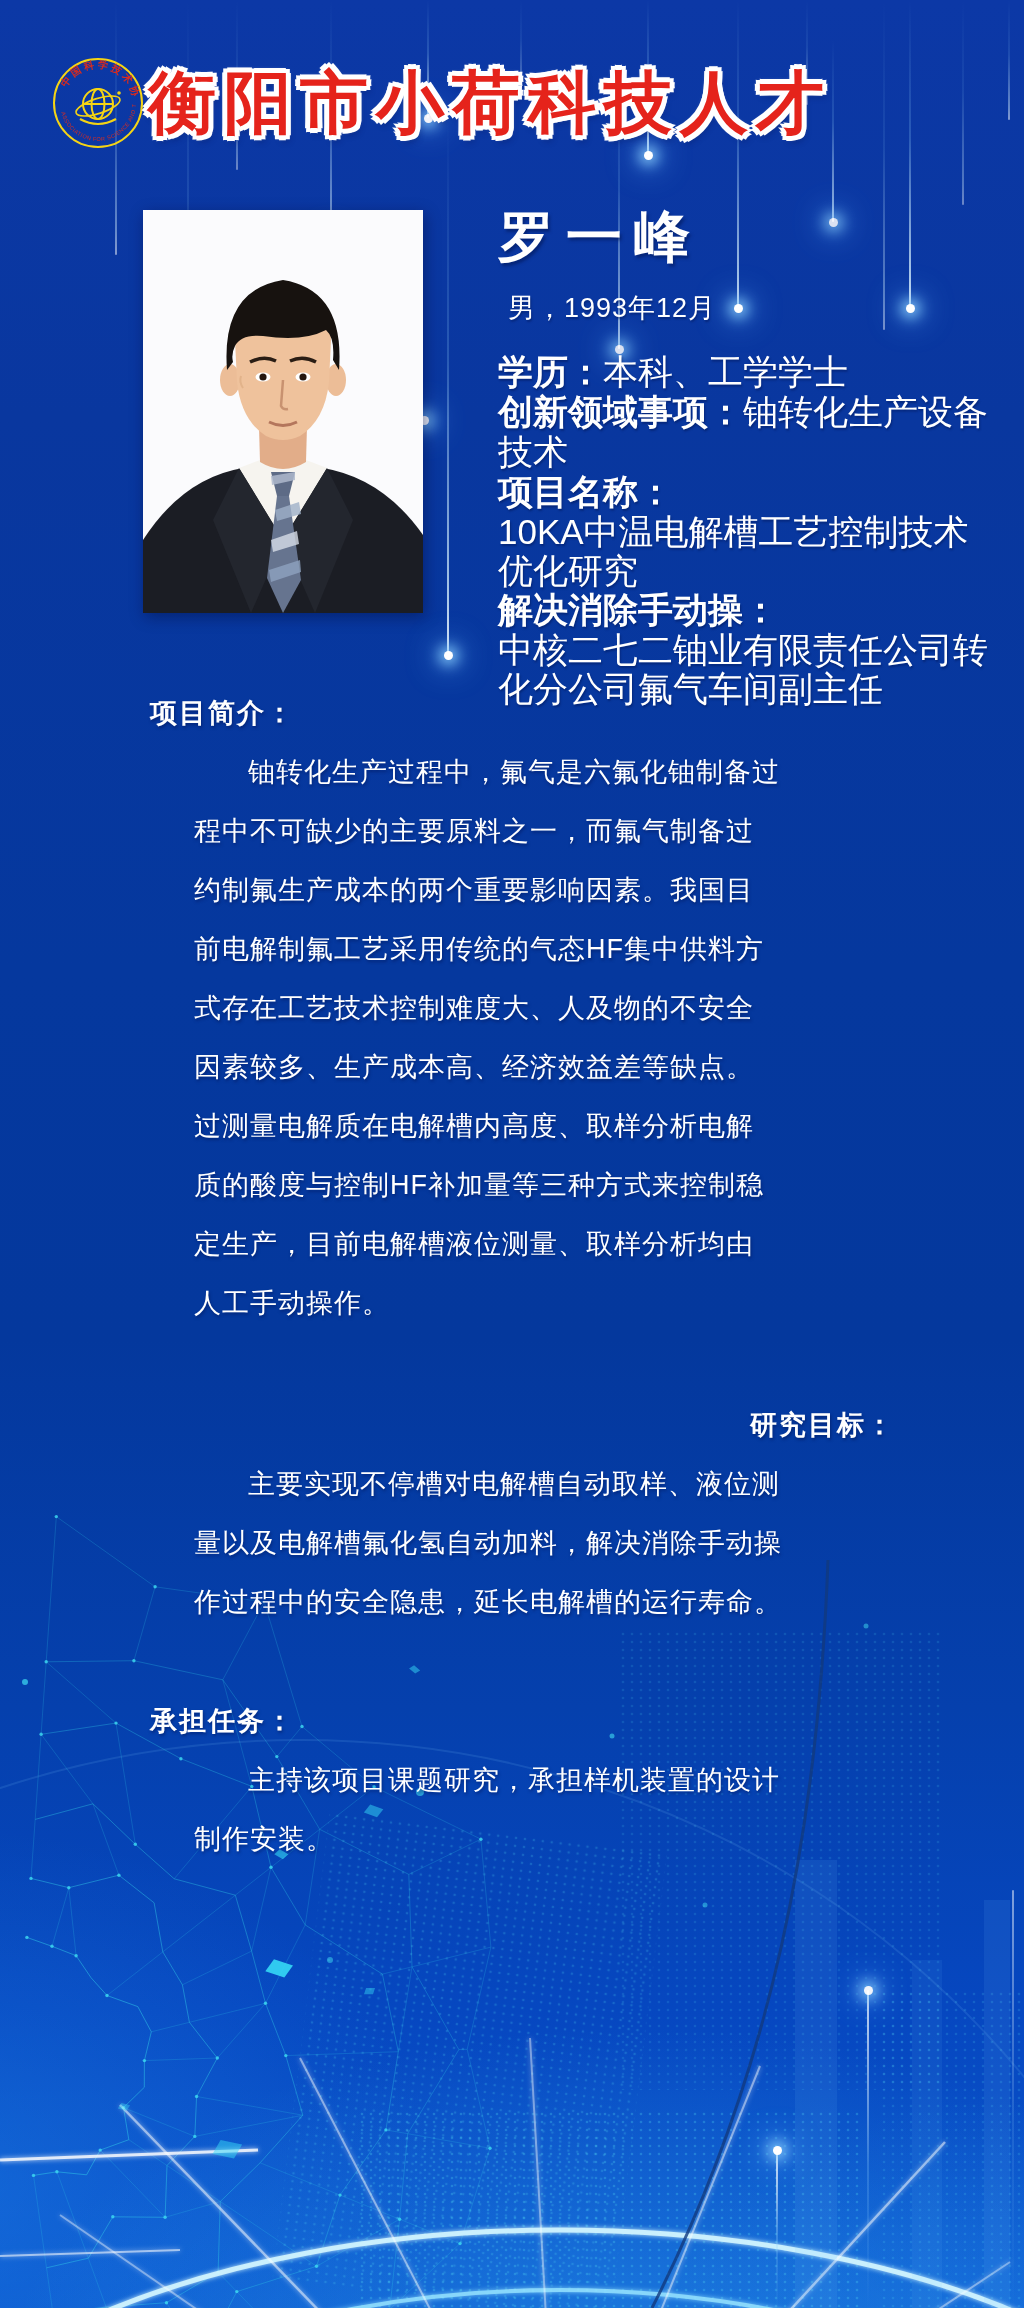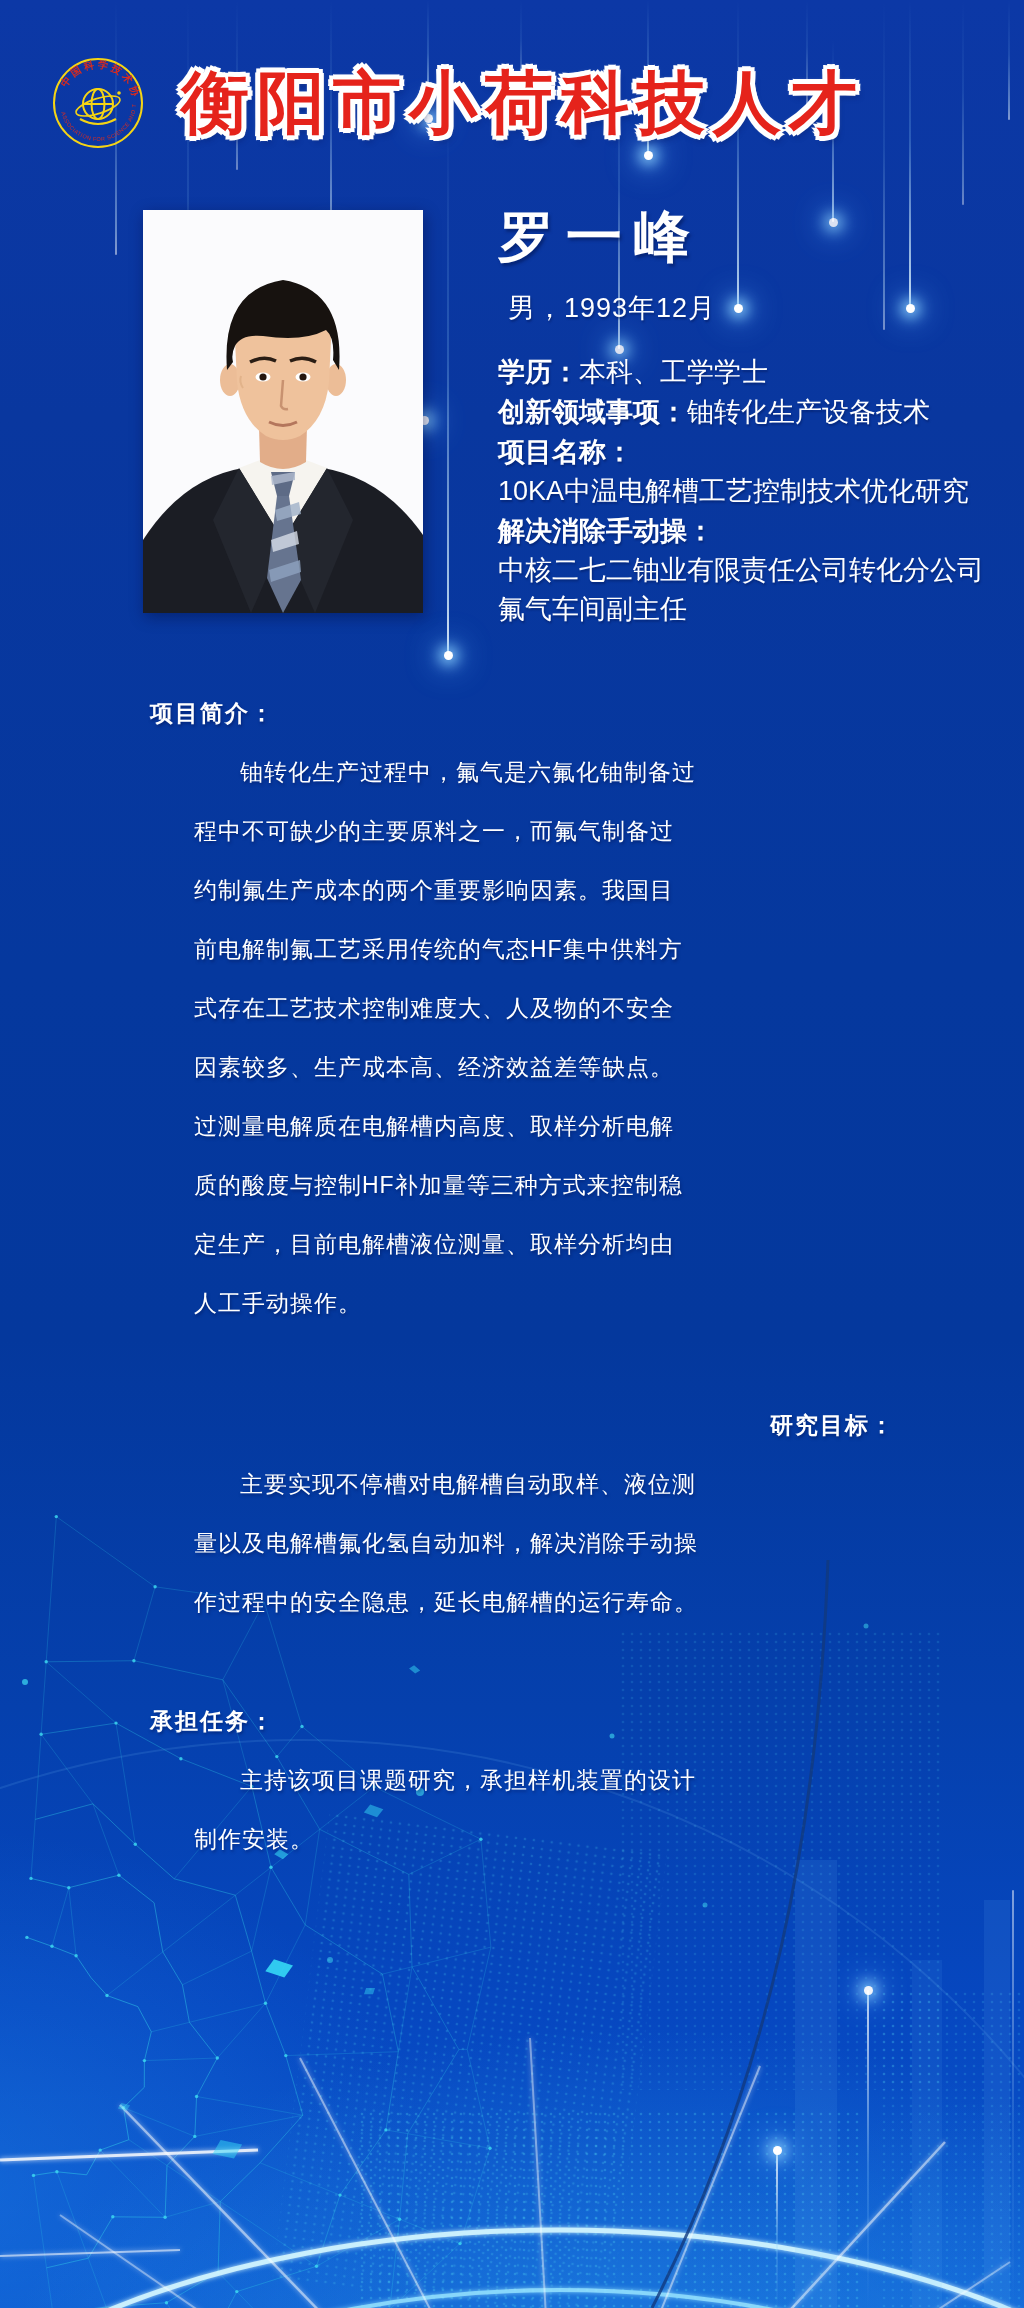--- a/index.html
+++ b/index.html
@@ -15,32 +15,31 @@
   
   .logo{position:absolute;left:52px;top:57px;width:92px;height:92px;}
   .title{
     position:absolute;left:148px;top:58px;width:760px;
     font-family:"Liberation Serif","DejaVu Serif",serif;
     font-size:68px;font-weight:bold;letter-spacing:8px;color:#e5231b;white-space:nowrap;
     text-shadow:
       -5px 0 0 #fff,5px 0 0 #fff,0 -5px 0 #fff,0 5px 0 #fff,
       -4px -4px 0 #fff,4px -4px 0 #fff,-4px 4px 0 #fff,4px 4px 0 #fff,
       0 0 6px #fff, 3px 6px 6px rgba(0,20,90,.45);
-    margin-left: 33px;
   }
   
   .photo{position:absolute;left:143px;top:210px;width:280px;height:403px;box-shadow:2px 4px 14px rgba(0,10,60,.45);}
   .photo svg{display:block;}
   .name{position:absolute;left:498px;top:200px;font-size:56px;font-weight:bold;letter-spacing:12px;text-shadow:2px 3px 3px rgba(0,20,80,.5);}
   .gender{position:absolute;left:508px;top:290px;font-size:27px;letter-spacing:1px;text-shadow:1px 2px 2px rgba(0,20,80,.45);}
-  .fields{position:absolute;left:498px;top:352px;width:505px;font-size:27px;line-height:40px;text-shadow:1px 2px 2px rgba(0,20,80,.45);}
+  .fields{position:absolute;left:498px;top:352px;width:505px;font-size:35px;line-height:40px;text-shadow:1px 2px 2px rgba(0,20,80,.45);}
   .fields .lbl{font-weight:bold;}
   .fields .blockval{line-height:39px;}
   
-  .body-col{position:absolute;left:150px;top:684px;width:745px;font-size:23px;line-height:59px;text-shadow:1px 2px 3px rgba(0,18,80,.5);}
+  .body-col{position:absolute;left:150px;top:684px;width:745px;font-size:27px;line-height:59px;text-shadow:1px 2px 3px rgba(0,18,80,.5);}
   .sec-heading{font-weight:bold;letter-spacing:2px;}
   .para .line{white-space:nowrap;letter-spacing:1px;margin-left:44px;}
   .para .line:first-child{text-indent:2em;}
   .gap1{margin-top:63px;text-align:right;}
   .gap2{margin-top:60px;}
   
   .streak{position:absolute;width:2px;border-radius:2px;
     background:linear-gradient(180deg,rgba(255,255,255,0) 0%,rgba(150,215,255,.25) 45%,rgba(220,245,255,.85) 90%,#ffffff 100%);}
   .streak.up{background:linear-gradient(0deg,rgba(255,255,255,0) 0%,rgba(150,215,255,.3) 45%,#ffffff 100%);}
   .sdot{position:absolute;width:9px;height:9px;border-radius:50%;background:#ffffff;

